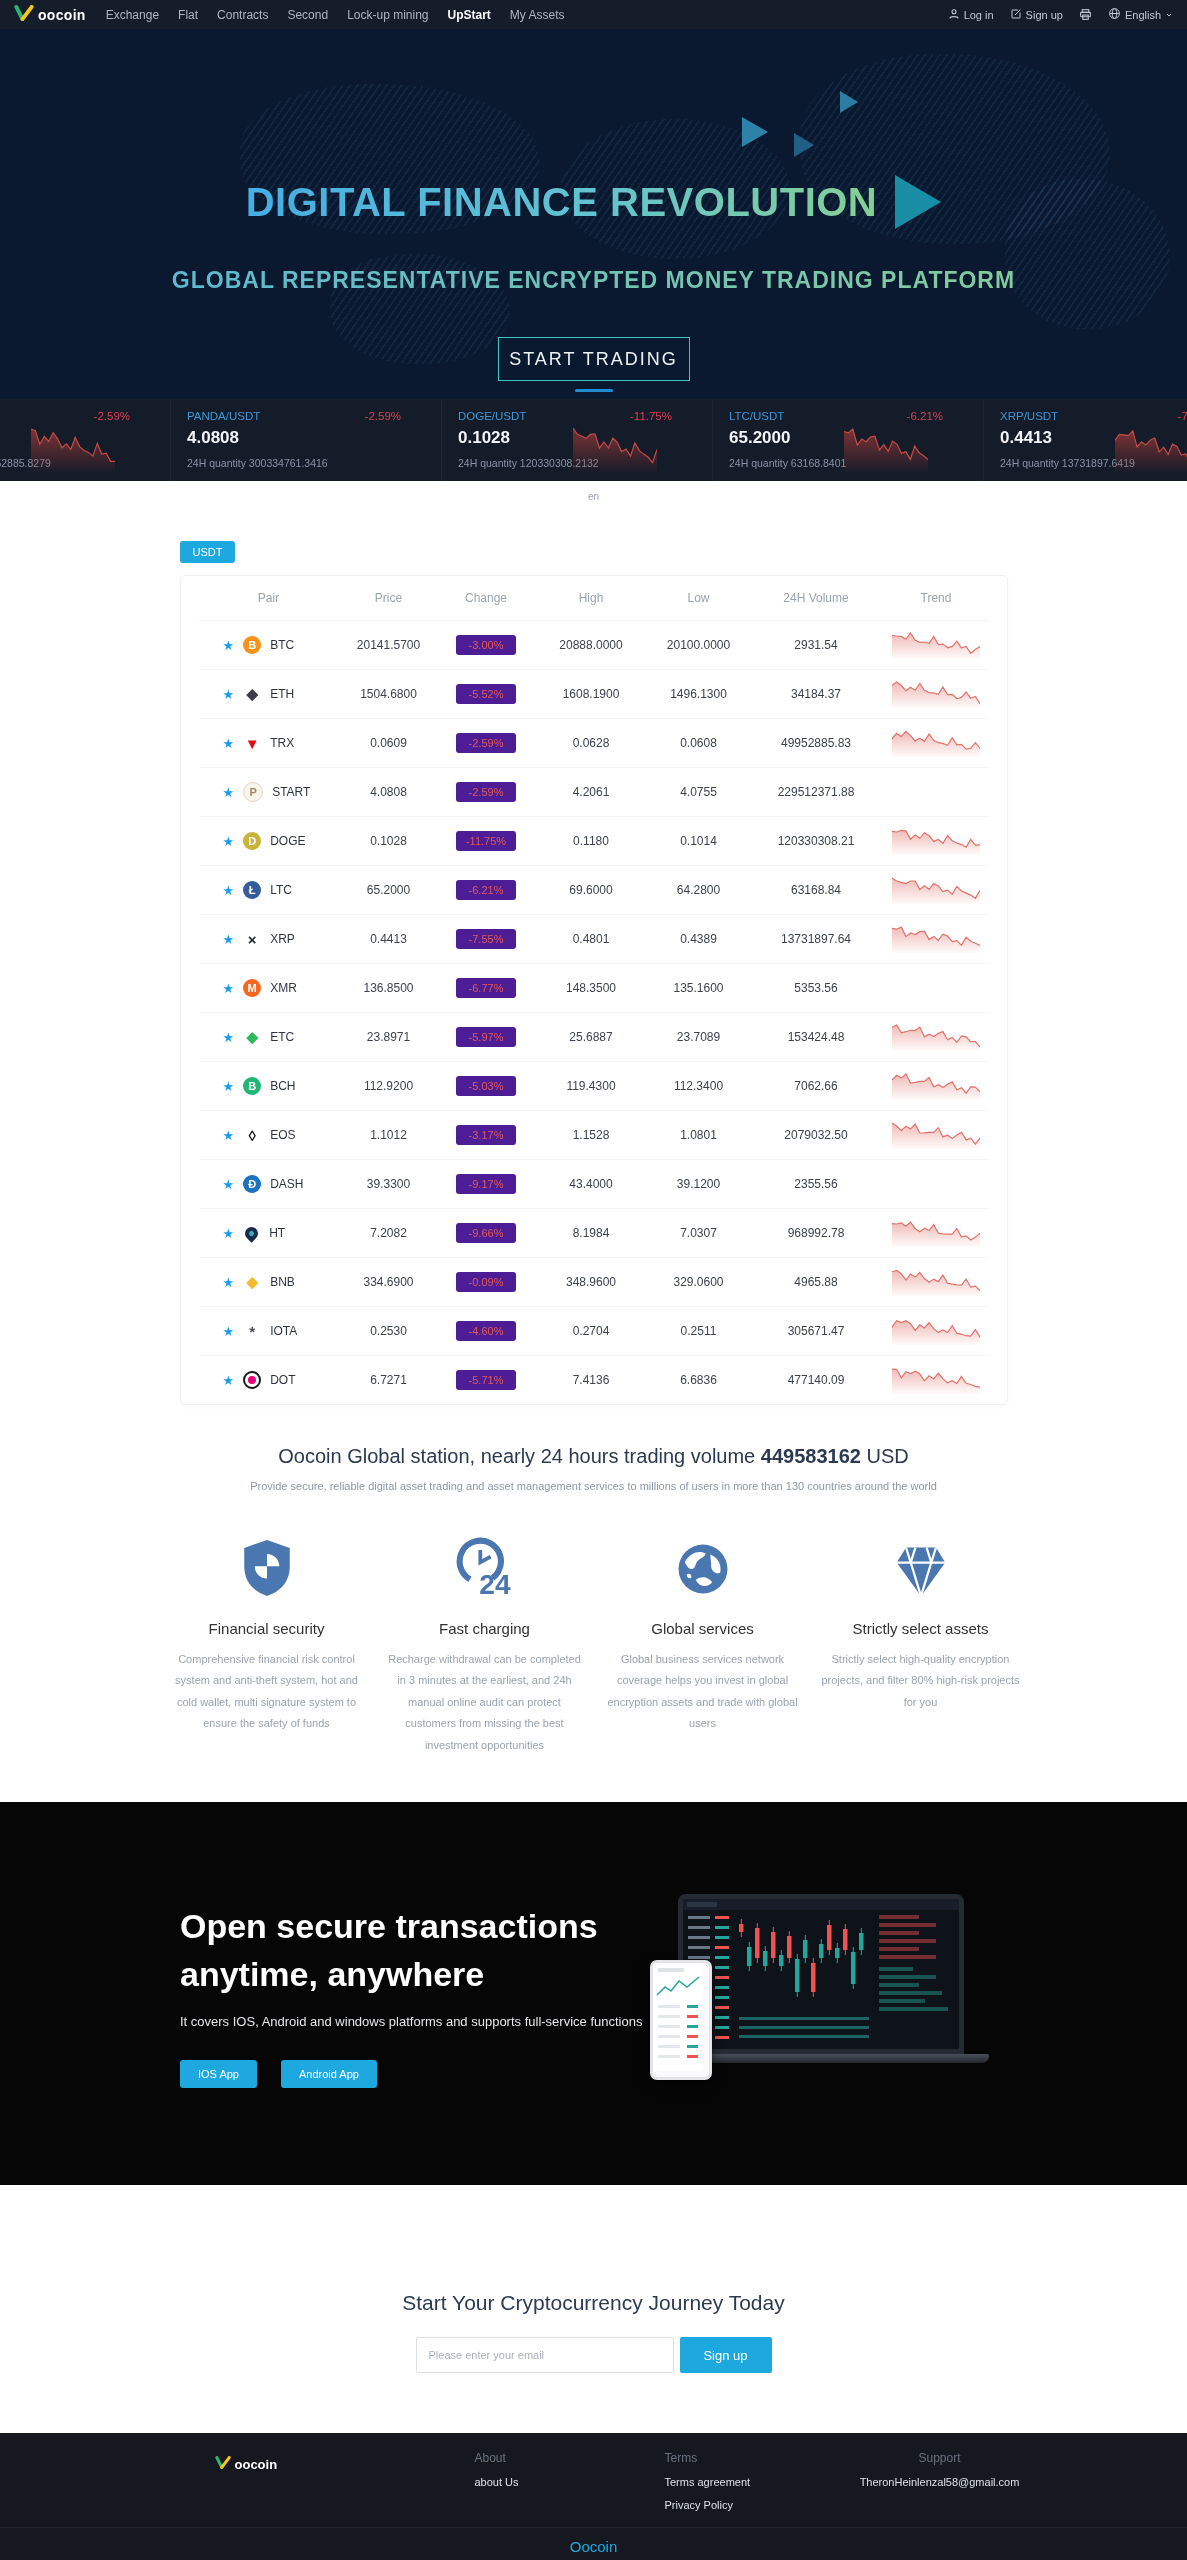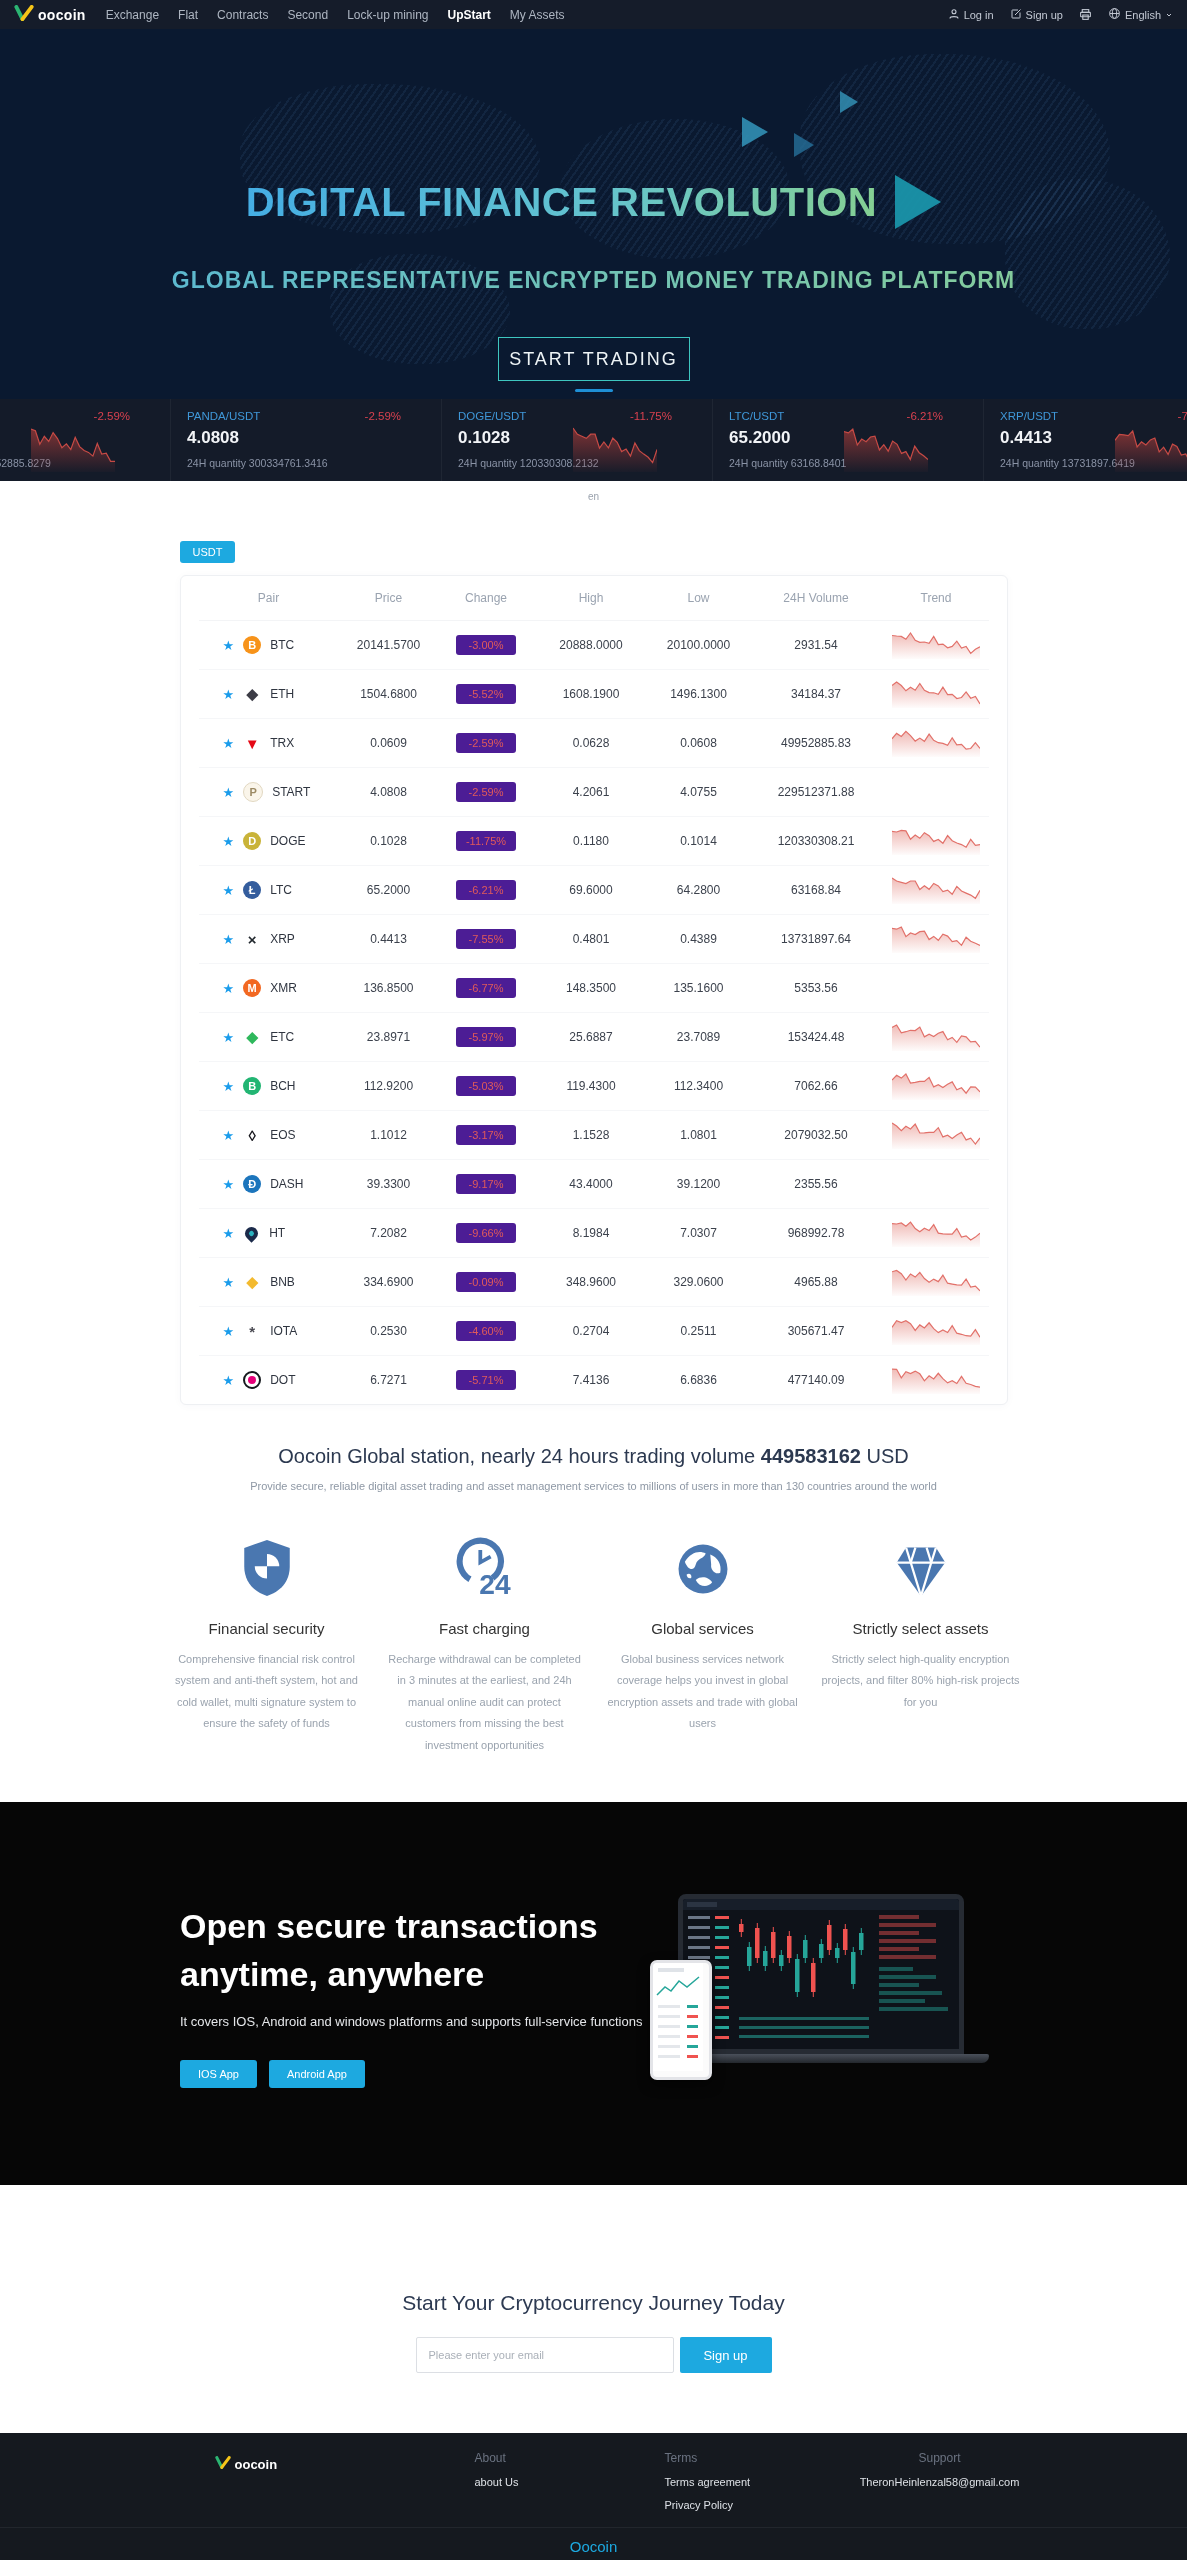--- a/index.html
+++ b/index.html
@@ -79,21 +79,21 @@
   #features{display:flex;justify-content:center;gap:6px;margin-top:42px;}
   .feature{width:212px;text-align:center;}
   .f-icon{height:64px;display:flex;align-items:flex-end;justify-content:center;}
   .f-title{margin-top:22px;font-size:15px;color:#333;}
   .f-desc{margin-top:12px;font-size:11px;color:#9aa3ae;line-height:1.95;padding:0 4px;}
 
   
   .app{position:relative;margin-top:46px;height:383px;background:#060606;color:#fff;overflow:hidden;}
   .app-title{position:absolute;left:180px;top:100px;font-size:34px;font-weight:600;line-height:48px;}
   .app-sub{position:absolute;left:180px;top:212px;font-size:13px;color:#e4e6e9;}
-  .app-btns{position:absolute;left:180px;top:258px;display:flex;gap:12px;}
+  .app-btns{position:absolute;left:180px;top:258px;display:flex;gap:24px;}
   .app-btn{background:#1da9e0;color:#fff;border:none;border-radius:3px;font-size:11px;padding:8px 18px;font-family:inherit;}
   .mockup{position:absolute;left:650px;top:92px;width:345px;height:215px;}
   .screen{position:absolute;left:28px;top:0;width:276px;height:150px;border:5px solid #262b33;border-radius:8px 8px 0 0;background:#0e1219;overflow:hidden;}
   .base{position:absolute;left:3px;top:160px;width:336px;height:9px;background:linear-gradient(#4a505a,#23272d);border-radius:2px 2px 7px 7px;}
   .phone{position:absolute;left:0;top:66px;width:56px;height:114px;background:#fbfbfb;border:3px solid #e3e4e8;border-radius:7px;overflow:hidden;box-shadow:0 5px 12px rgba(0,0,0,.5);}
 
   
   .signup{padding-top:106px;text-align:center;}
   .signup h2{margin:0;font-size:21px;color:#2d3a52;font-weight:500;}
   .signup-form{margin-top:22px;display:flex;justify-content:center;gap:6px;}

